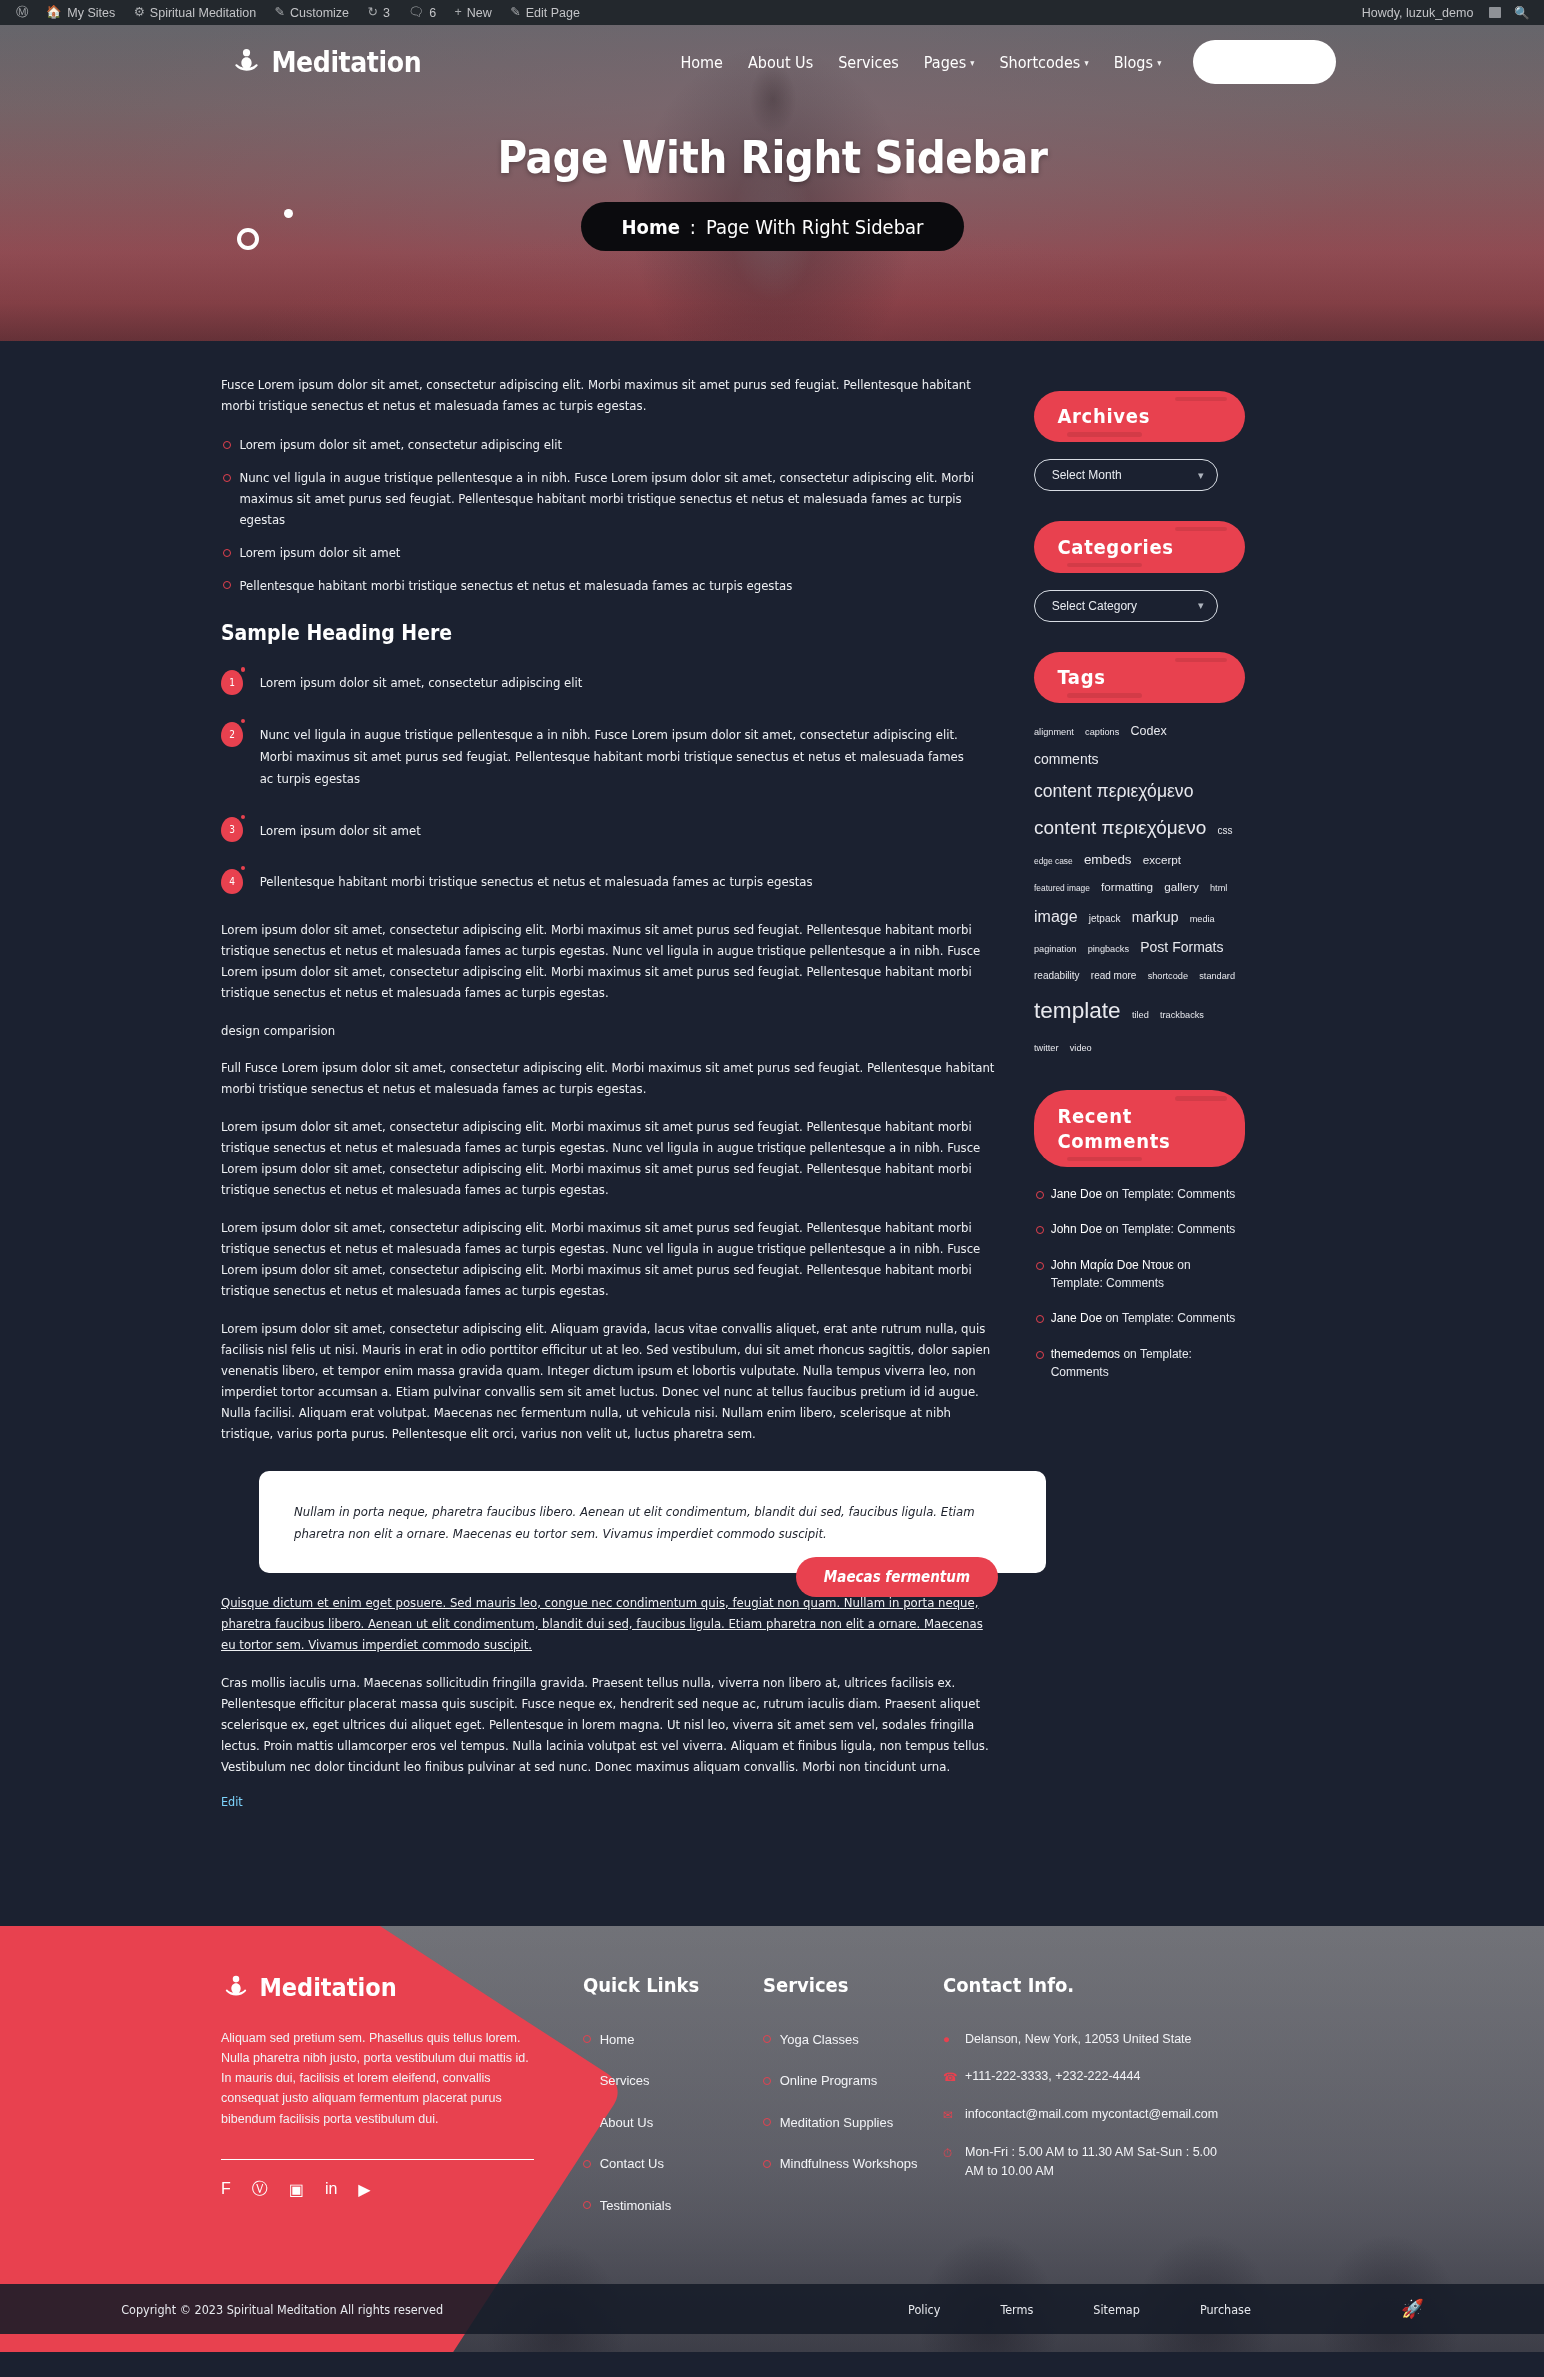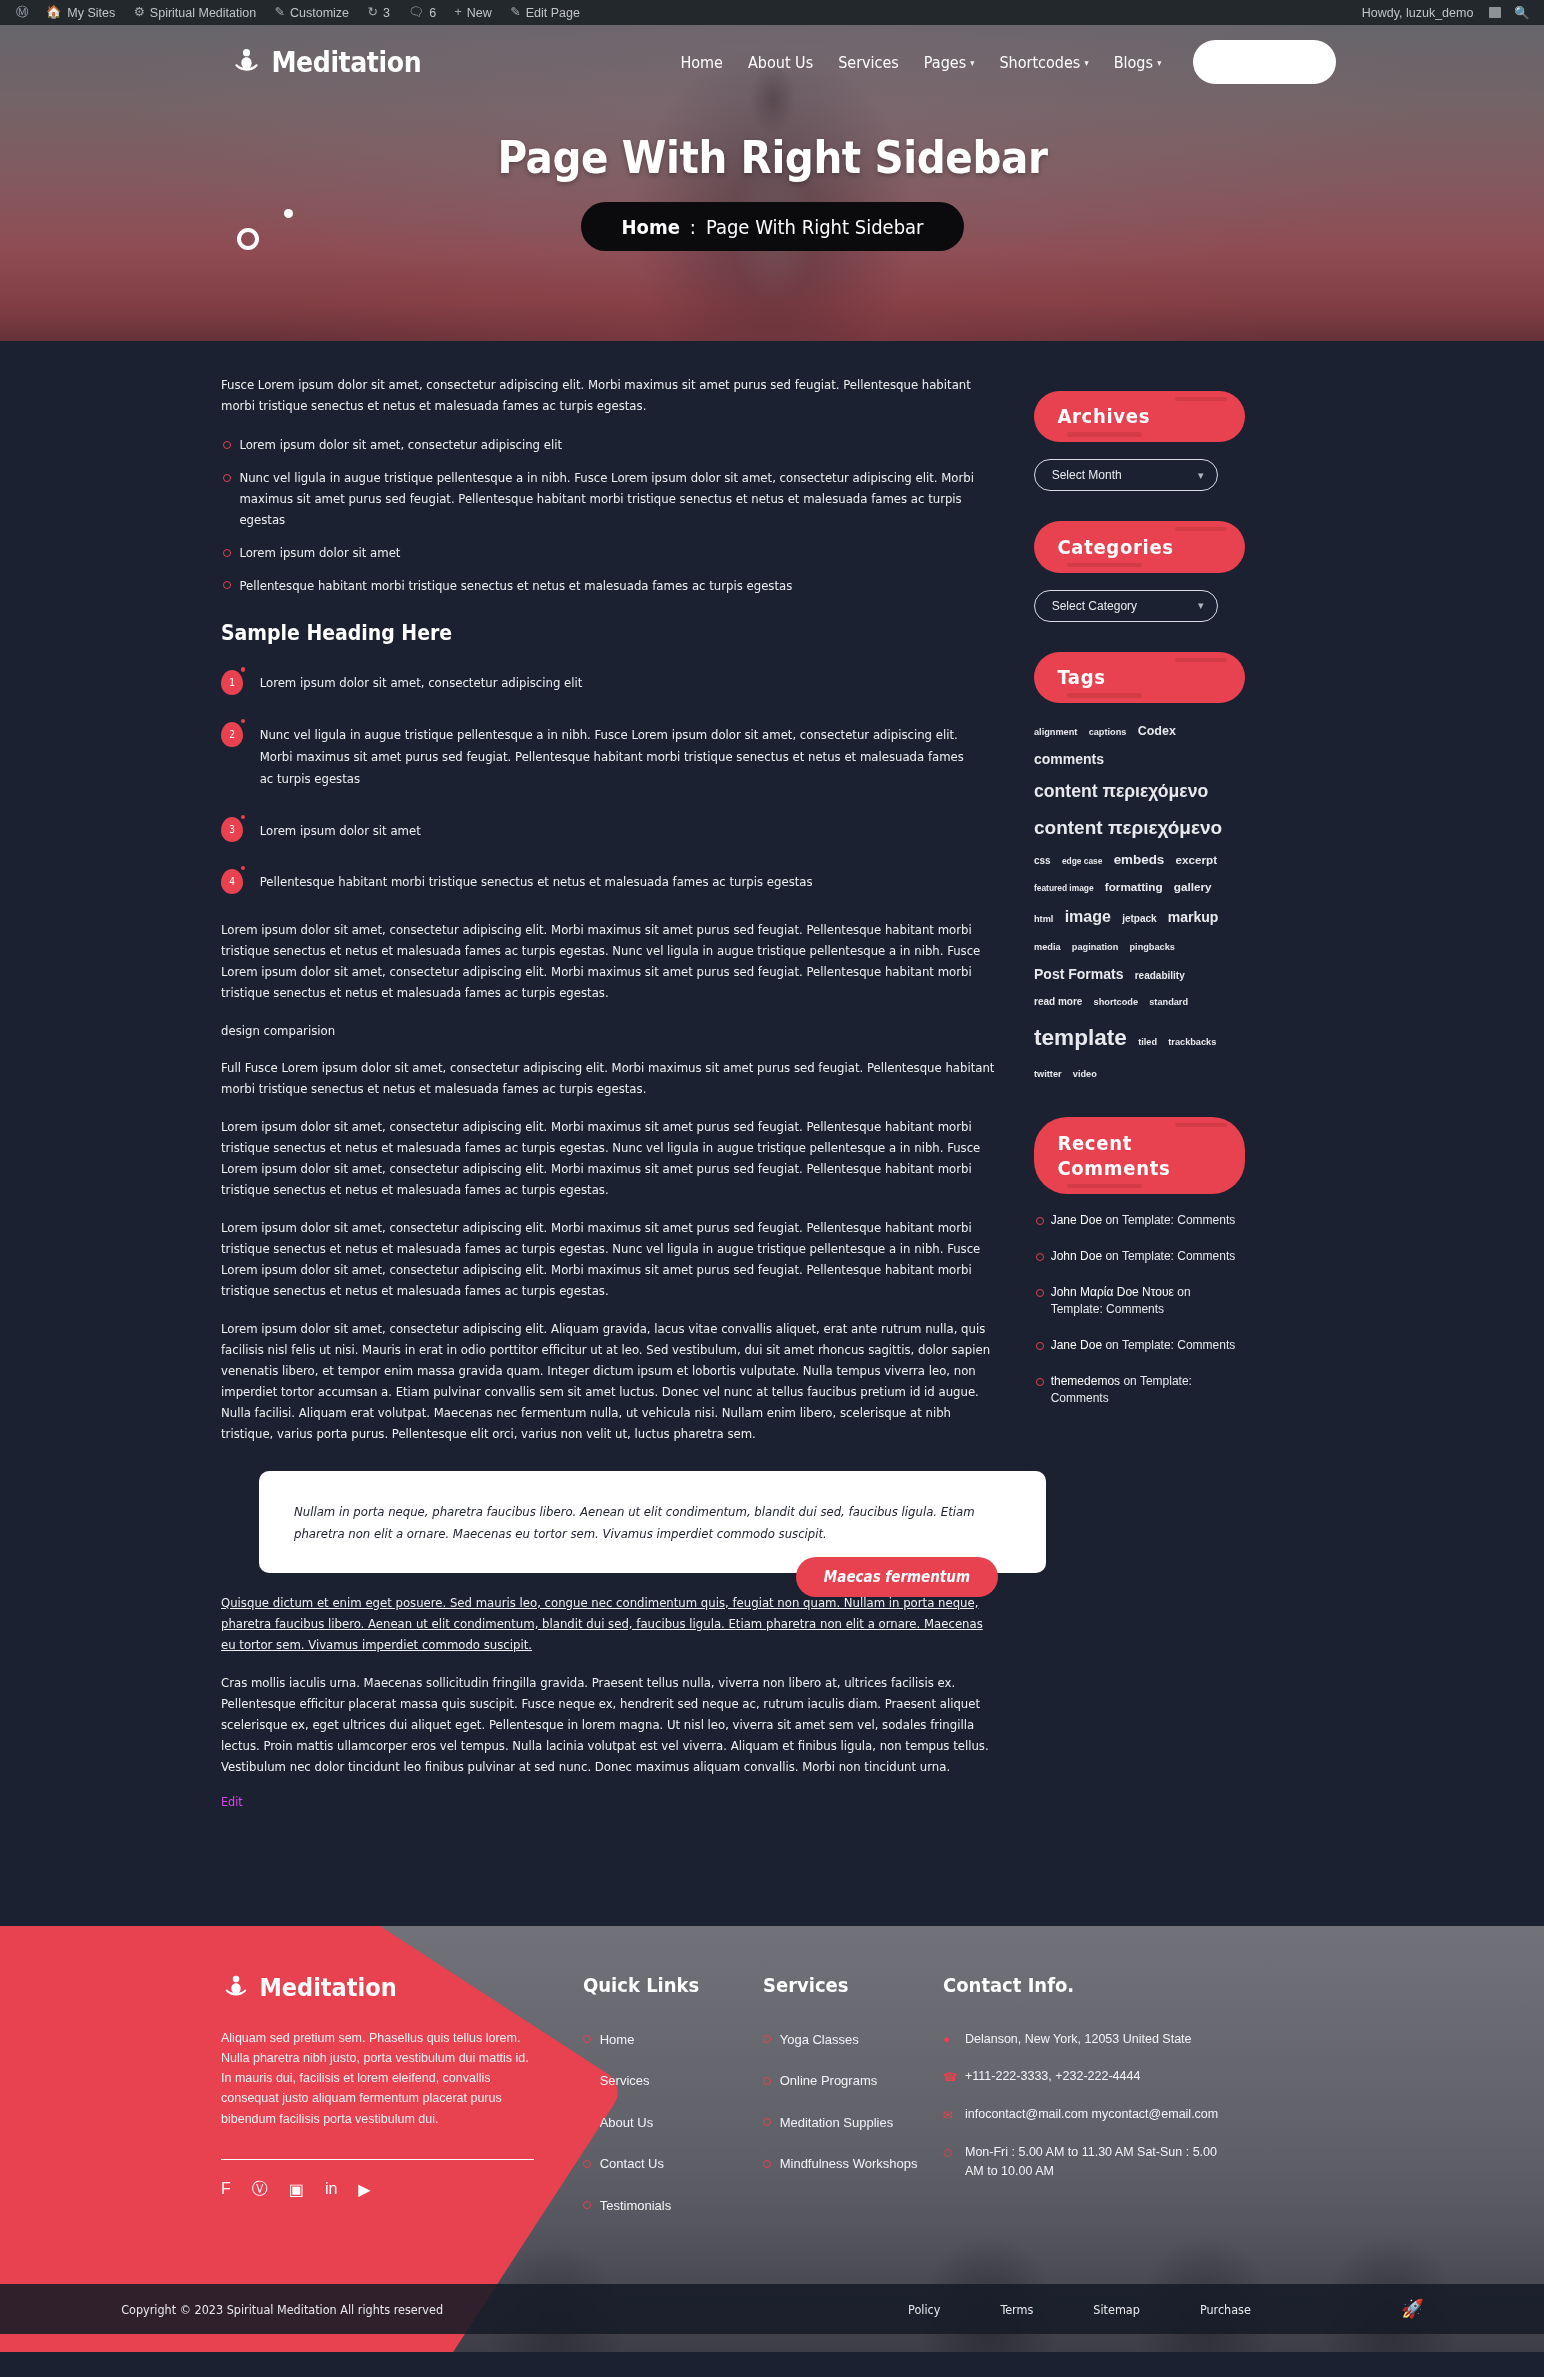--- a/index.html
+++ b/index.html
@@ -243,21 +243,21 @@
     border-radius: 22px;
     padding: 11px 28px;
     font-style: italic;
     font-weight: bold;
     font-size: 15px;
     font-family: "DejaVu Sans Condensed", "Liberation Sans Narrow", "Liberation Sans", sans-serif;
     white-space: nowrap;
   }
   .after-quote { margin-top: 18.4px; text-decoration: underline; }
   a.edit-link {
-    color: #d946ef;
+    color: #7dd3fc;
     font-size: 12.5px;
     text-decoration: none;
     font-family: "DejaVu Sans Condensed", "Liberation Sans Narrow", "Liberation Sans", sans-serif;
   }
 
   
   .widget { margin-bottom: 30px; }
   .widget-title {
     background: #e8414f;
     border-radius: 33px;
@@ -301,21 +301,20 @@
 
   .tagcloud {
     margin-top: 15px;
     line-height: 2.0;
   }
   .tagcloud a {
     color: #e8e9ee;
     text-decoration: none;
     margin-right: 7.5px;
     white-space: nowrap;
-    font-weight: bold;
   }
 
   .comment-list { list-style: none; margin-top: 18.4px; }
   .comment-list li {
     position: relative;
     padding-left: 16.7px;
     margin-bottom: 18.4px;
     font-size: 12px;
     line-height: 1.45;
     color: #e8eaef;

